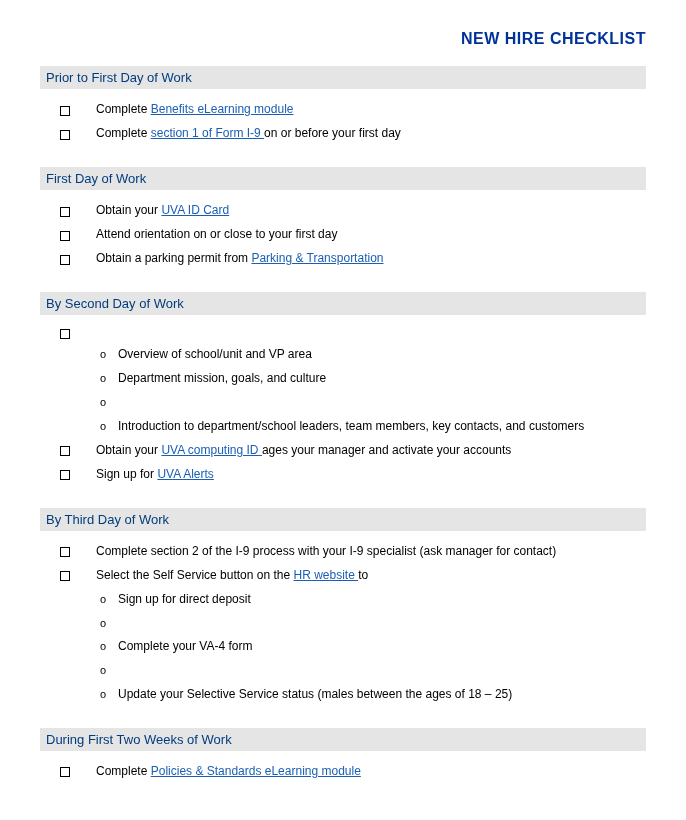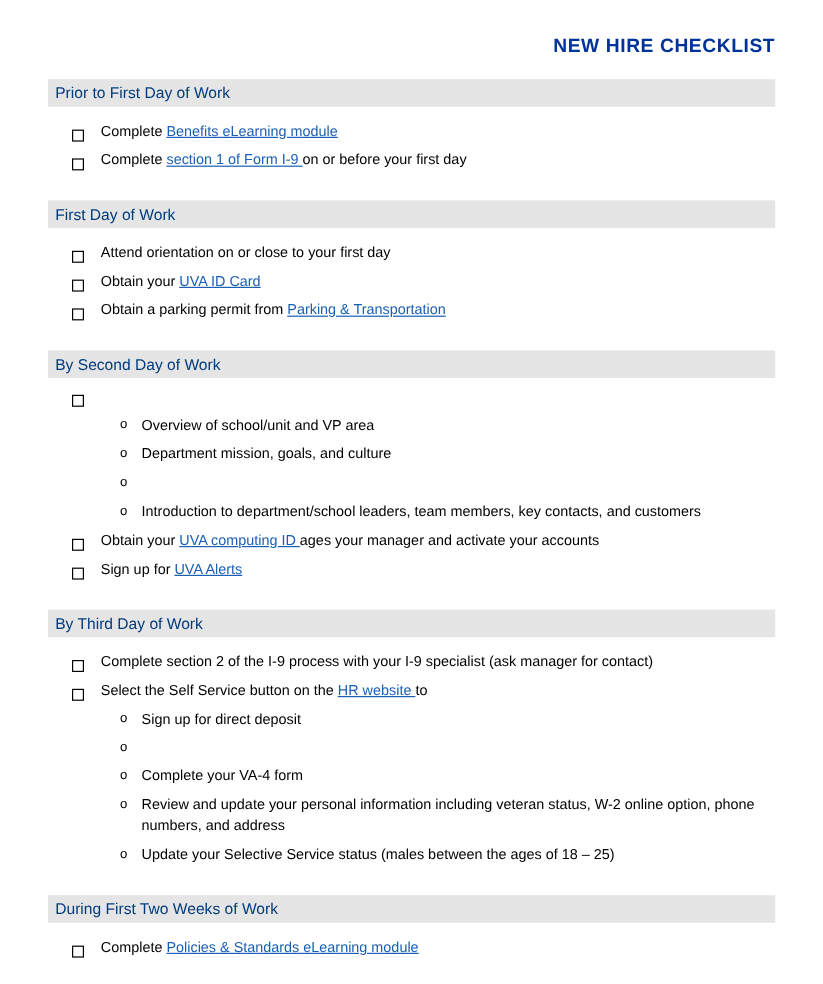--- a/index.html
+++ b/index.html
@@ -28,23 +28,24 @@
       color: #003c7e;
       font-size: 13px;
       padding: 4px 6px;
       margin-bottom: 8px;
     }
     .section {
       margin-bottom: 22px;
     }
     .checklist-item {
       display: flex;
-      align-items: flex-end;
+      align-items: center;
       padding: 3px 0 3px 20px;
       line-height: 1.5;
+      gap: 12px;
     }
     .checkbox {
       width: 10px;
       height: 10px;
       border: 1px solid #000;
       flex-shrink: 0;
       margin-top: 3px;
       margin-right: 14px;
     }
     .item-text {
@@ -88,25 +89,25 @@
       </div>
       <div class="checklist-item">
         <span class="checkbox"></span>
         <span class="item-text"><span>Complete </span><span class="link">section 1 of Form I-9 </span><span>on or before your first day</span></span>
       </div>
     </div>
     <div class="section">
       <div class="section-header">First Day of Work</div>
       <div class="checklist-item">
         <span class="checkbox"></span>
-        <span class="item-text"><span>Attend orientation on or close to your first day</span></span>
+        <span class="item-text"><span>Obtain your </span><span class="link">UVA ID Card</span></span>
       </div>
       <div class="checklist-item">
         <span class="checkbox"></span>
-        <span class="item-text"><span>Obtain your </span><span class="link">UVA ID Card</span></span>
+        <span class="item-text"><span>Attend orientation on or close to your first day</span></span>
       </div>
       <div class="checklist-item">
         <span class="checkbox"></span>
         <span class="item-text"><span>Obtain a parking permit from </span><span class="link">Parking &amp; Transportation</span></span>
       </div>
     </div>
     <div class="section">
       <div class="section-header">By Second Day of Work</div>
       <div class="checklist-item">
         <span class="checkbox"></span>
@@ -154,21 +155,20 @@
         </div>
         <div class="subitem">
           <span class="bullet">o</span>
         </div>
         <div class="subitem">
           <span class="bullet">o</span>
           <span class="subitem-text">Complete your VA-4 form</span>
         </div>
         <div class="subitem">
           <span class="bullet">o</span>
-          <span class="subitem-text">Review and update your personal information including veteran status, W-2 online option, phone numbers, and address</span>
         </div>
         <div class="subitem">
           <span class="bullet">o</span>
           <span class="subitem-text">Update your Selective Service status (males between the ages of 18 – 25)</span>
         </div>
       </div>
     </div>
     <div class="section">
       <div class="section-header">During First Two Weeks of Work</div>
       <div class="checklist-item">

